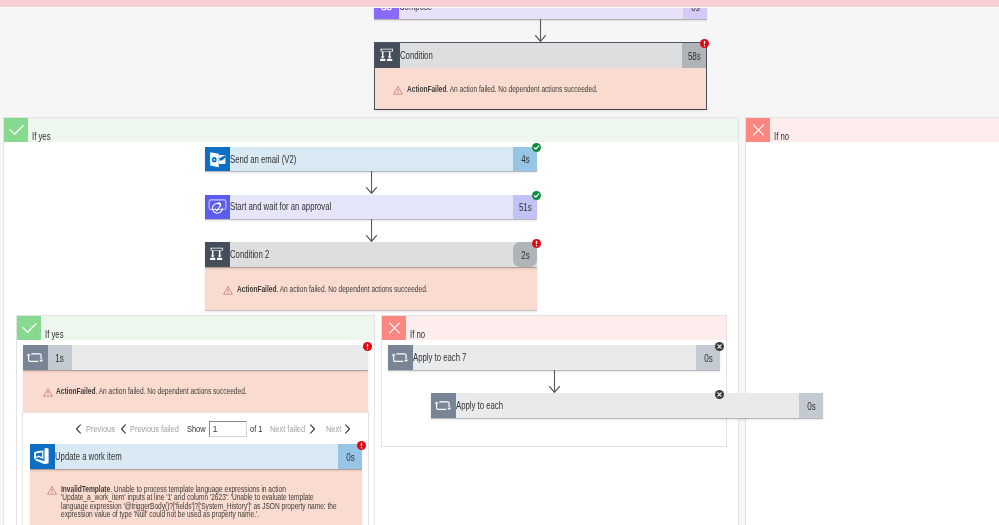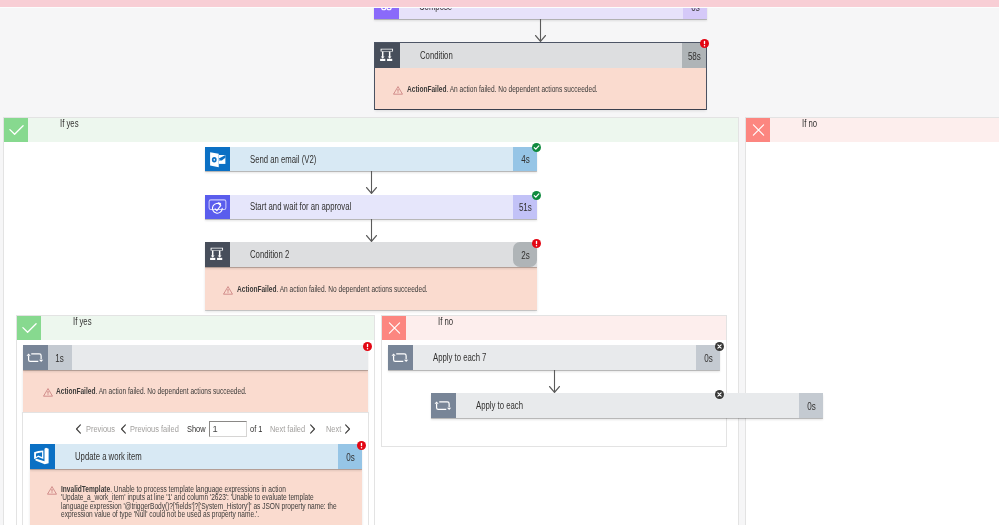--- a/index.html
+++ b/index.html
@@ -10,36 +10,36 @@
   
   .sq78{display:inline-block;transform:scaleX(0.775);transform-origin:left center;white-space:nowrap;}
 
   
   #top-band{left:0;top:0;width:999px;height:6.7px;background:#f8ced5;z-index:50;}
   #top-band-div{left:0;top:6.7px;width:999px;height:1.5px;background:#fcfdfd;z-index:40;}
 
   
   .card{position:absolute;display:flex;align-items:stretch;height:24.5px;box-shadow:0 1px 0 rgba(0,0,0,0.20), 0 1.8px 2px rgba(0,0,0,0.10);}
   .card .ico{width:24.5px;flex:0 0 24.5px;display:flex;align-items:center;justify-content:center;}
-  .card .ttl{flex:1 1 auto;display:flex;align-items:center;padding-left:20px;
+  .card .ttl{flex:1 1 auto;display:flex;align-items:center;padding-left:0;
              font-size:10px;color:#323130;overflow:hidden;white-space:nowrap;text-align:right;}
   .card .dur{width:24px;flex:0 0 24px;display:flex;align-items:center;justify-content:center;
              font-size:10.4px;color:#323130;}
   .card .dur .sq78{transform-origin:center center;position:relative;top:0.6px;}
 
   
   .errbox{position:absolute;background:#fadbcf;display:flex;box-shadow:0 1px 0 rgba(0,0,0,0.16), 0 2px 2.6px rgba(0,0,0,0.10);}
   .errbox .warn{flex:0 0 auto;margin-right:3.5px;margin-top:1px;}
   .errwrap{font-size:9px;line-height:8.45px;color:#3b3a39;transform:scaleX(0.73);transform-origin:left top;}
 
   
   .scope{position:absolute;background:#fff;border:1px solid #e3e3e3;box-sizing:border-box;}
   .scopehdr{position:absolute;display:flex;align-items:stretch;height:24px;}
   .scopehdr .sq{width:24px;flex:0 0 24px;display:flex;align-items:center;justify-content:center;}
-  .scopehdr .lbl{flex:1 1 auto;display:flex;align-items:flex-start;padding-left:4.4px;font-size:10px;position:relative;top:-0.5px;margin-left:28px;}
+  .scopehdr .lbl{flex:1 1 auto;display:flex;align-items:flex-end;padding-left:4.4px;font-size:10px;position:relative;top:-0.5px;}
 
   
   .arrow{position:absolute;}
 
   
   .badge{position:absolute;width:9px;height:9px;border-radius:50%;
          display:flex;align-items:center;justify-content:center;}
 
   
   .pager{position:absolute;display:flex;align-items:center;font-size:9.6px;color:#323130;}

